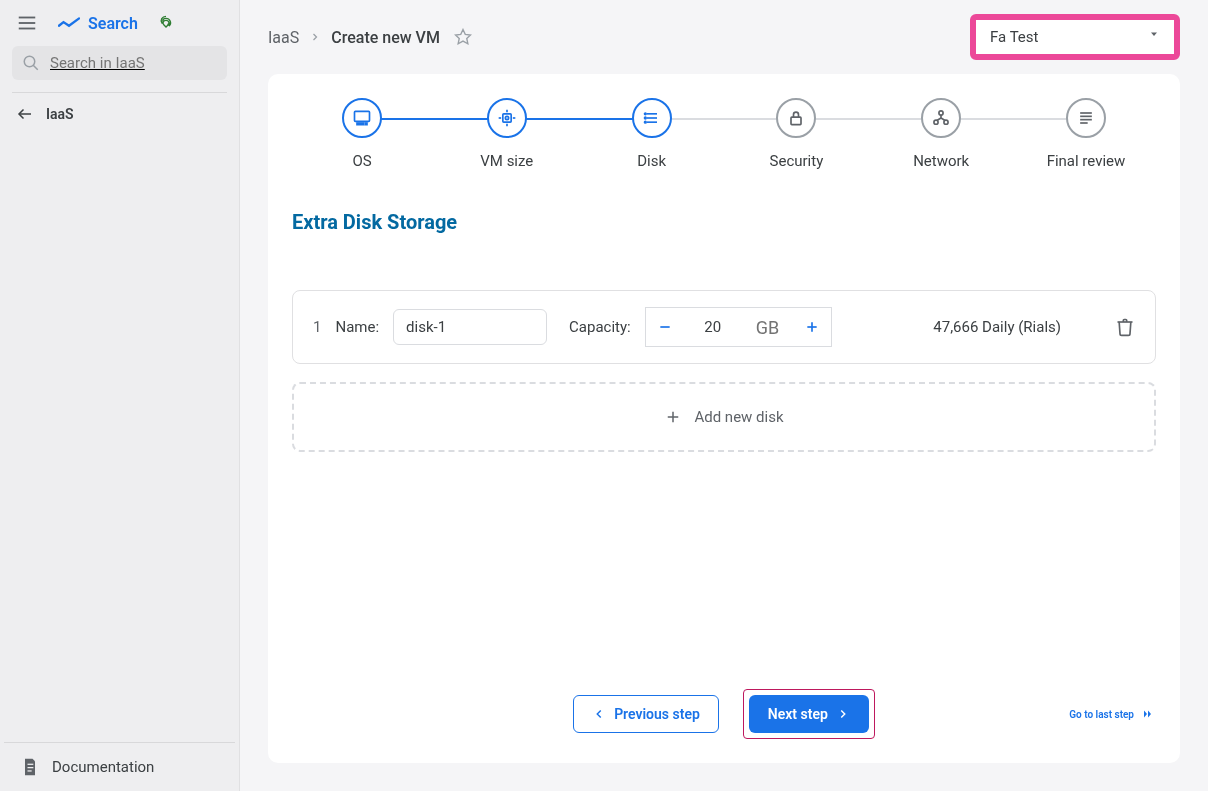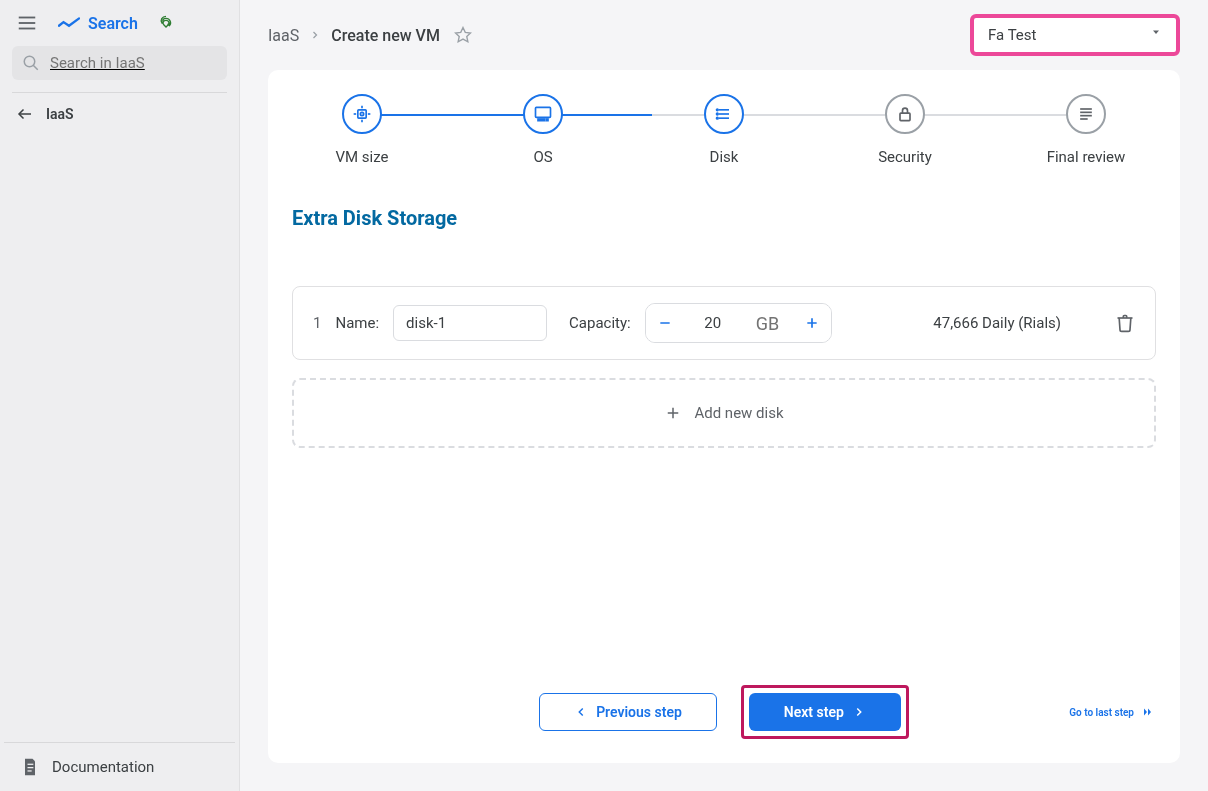--- a/index.html
+++ b/index.html
@@ -16,47 +16,47 @@
 .sb-divider { height: 1px; background: #d8d8da; margin: 0 12px; }
 .nav-item { display: flex; align-items: center; padding: 12px 16px; gap: 12px; color: #3c4043; font-weight: 600; font-size: 14px; cursor: pointer; }
 .sb-spacer { flex: 1; }
 .doc-item { display: flex; align-items: center; padding: 14px 16px; gap: 12px; color: #3c4043; font-size: 15px; cursor: pointer; border-top: 1px solid #d8d8da; margin: 0 4px; }
 .main { flex: 1; display: flex; flex-direction: column; }
 .topbar { display: flex; align-items: center; justify-content: space-between; padding: 14px 28px; }
 .breadcrumb { display: flex; align-items: center; gap: 10px; color: #5f6368; font-size: 16px; }
 .bc-current { color: #3c4043; font-weight: 500; }
 .bc-sep { color: #9aa0a6; }
 .star-icon { color: #9aa0a6; margin-left: 4px; cursor: pointer; }
-.workspace-select { border: 4px solid #ec4899; border-radius: 6px; padding: 8px 14px; min-width: 210px; display: flex; align-items: flex-start; justify-content: space-between; background: #fff; cursor: pointer; font-size: 15px; color: #3c4043; }
+.workspace-select { border: 6px solid #ec4899; border-radius: 6px; padding: 8px 14px; min-width: 210px; display: flex; align-items: flex-start; justify-content: space-between; background: #fff; cursor: pointer; font-size: 15px; color: #3c4043; }
 .content { margin: 0 28px 28px; background: #fff; border-radius: 10px; flex: 1; display: flex; flex-direction: column; padding: 24px; position: relative; }
 .stepper { display: flex; justify-content: space-between; align-items: flex-start; max-width: 880px; margin: 0 auto; width: 100%; padding: 0 20px; position: relative; }
 .step { display: flex; flex-direction: column; align-items: center; gap: 14px; width: 100px; position: relative; z-index: 2; }
 .step-circle { width: 40px; height: 40px; border: 2px solid #9aa0a6; border-radius: 50%; display: flex; align-items: center; justify-content: center; background: #fff; color: #5f6368; }
 .step.done .step-circle, .step.active .step-circle { border-color: #1a73e8; color: #1a73e8; }
 .step-label { font-size: 15px; color: #3c4043; }
 .step-line { position: absolute; top: 20px; height: 2px; background: #dadce0; left: 70px; right: 70px; z-index: 1; }
 .step-line.seg1 { background: linear-gradient(to right, #1a73e8 0%, #1a73e8 40%, #dadce0 40%, #dadce0 100%); }
 .heading { text-align: left; font-size: 20px; font-weight: 700; color: #0369a1; margin-top: 40px; }
 .subheading { text-align: center; color: #5f6368; font-size: 15px; margin-top: 12px; line-height: 1.5; }
 .disk-row { margin-top: 56px; border: 1px solid #e0e0e2; border-radius: 8px; padding: 16px 20px; display: flex; align-items: center; gap: 14px; }
 .disk-idx { color: #5f6368; font-size: 15px; }
 .disk-label { color: #3c4043; font-size: 15px; }
 .name-input { border: 1px solid #dadce0; border-radius: 6px; padding: 8px 12px; font-size: 15px; width: 154px; color: #3c4043; }
-.cap-group { display: flex; align-items: center; border: 1px solid #dadce0; border-radius: 10px; overflow: hidden; }
+.cap-group { display: flex; align-items: center; border: 1px solid #dadce0; border-radius: 0; overflow: hidden; }
 .cap-btn { width: 38px; height: 38px; display: flex; align-items: center; justify-content: center; color: #1a73e8; font-size: 24px; background: #fff; border: none; cursor: pointer; }
 .cap-val { width: 58px; text-align: center; font-size: 15px; color: #3c4043; }
 .cap-unit { padding: 0 14px; color: #737373; font-size: 18px; }
 .price { margin-left: auto; margin-right: 40px; color: #3c4043; font-size: 15px; }
 .delete-btn { color: #5f6368; cursor: pointer; }
 .add-row { margin-top: 18px; border: 2px dashed #dadce0; border-radius: 8px; height: 70px; display: flex; align-items: center; justify-content: center; gap: 12px; color: #5f6368; font-size: 15px; cursor: pointer; }
 .footer { margin-top: auto; display: flex; align-items: center; justify-content: center; gap: 24px; position: relative; }
-.btn { display: inline-flex; align-items: center; gap: 8px; padding: 10px 34px; border-radius: 6px; font-size: 14px; font-weight: 600; cursor: pointer; border: 1px solid transparent; }
+.btn { display: inline-flex; align-items: center; gap: 8px; padding: 10px 18px; border-radius: 6px; font-size: 14px; font-weight: 600; cursor: pointer; border: 1px solid transparent; }
 .btn-outline { border-color: #1a73e8; color: #1a73e8; background: #fff; }
 .btn-primary { background: #1a73e8; color: #fff; }
-.btn-primary-wrap { padding: 5px; border: 3px solid #be185d; border-radius: 4px; }
+.btn-primary-wrap { padding: 5px; border: 1px solid #be185d; border-radius: 4px; }
 .btn-link { color: #1a73e8; background: none; border: none; font-weight: 600; position: absolute; right: 0; font-size: 10px; display: flex; align-items: center; gap: 6px; cursor: pointer; }
 svg { display: block; }
 </style>
 </head>
 <body>
 
 <div class="sidebar">
   <div class="sb-top">
     <span class="hamburger">
       <svg width="22" height="22" viewBox="0 0 24 24" fill="none" stroke="currentColor" stroke-width="2">
@@ -139,43 +139,43 @@
   </div>
 
   <div class="content">
 
     <div class="stepper">
       <div class="step-line seg1"></div>
       <div class="step done">
         <div class="step-circle">
             <span>
               <svg width="20" height="20" viewBox="0 0 24 24" fill="none" stroke="currentColor" stroke-width="2">
+                <rect x="3" y="4" width="18" height="12" rx="1"></rect>
+                <rect x="6" y="18" width="8" height="2"></rect>
+                <rect x="16" y="18" width="2" height="2"></rect>
+              </svg>
+            </span>
+          </div>
+        <span class="step-label">OS</span>
+      </div>
+      <div class="step done">
+        <div class="step-circle">
+            <span>
+              <svg width="20" height="20" viewBox="0 0 24 24" fill="none" stroke="currentColor" stroke-width="2">
                 <rect x="7" y="7" width="10" height="10" rx="1"></rect>
                 <circle cx="12" cy="12" r="2"></circle>
                 <line x1="12" y1="2" x2="12" y2="5"></line>
                 <line x1="12" y1="19" x2="12" y2="22"></line>
                 <line x1="2" y1="12" x2="5" y2="12"></line>
                 <line x1="19" y1="12" x2="22" y2="12"></line>
               </svg>
             </span>
           </div>
         <span class="step-label">VM size</span>
       </div>
-      <div class="step done">
-        <div class="step-circle">
-            <span>
-              <svg width="20" height="20" viewBox="0 0 24 24" fill="none" stroke="currentColor" stroke-width="2">
-                <rect x="3" y="4" width="18" height="12" rx="1"></rect>
-                <rect x="6" y="18" width="8" height="2"></rect>
-                <rect x="16" y="18" width="2" height="2"></rect>
-              </svg>
-            </span>
-          </div>
-        <span class="step-label">OS</span>
-      </div>
       <div class="step active">
         <div class="step-circle">
             <span>
               <svg width="20" height="20" viewBox="0 0 24 24" fill="none" stroke="currentColor" stroke-width="2">
                 <line x1="6" y1="7" x2="18" y2="7"></line>
                 <line x1="6" y1="12" x2="18" y2="12"></line>
                 <line x1="6" y1="17" x2="18" y2="17"></line>
                 <circle cx="4" cy="7" r="1" fill="currentColor"></circle>
                 <circle cx="4" cy="12" r="1" fill="currentColor"></circle>
                 <circle cx="4" cy="17" r="1" fill="currentColor"></circle>
@@ -187,20 +187,35 @@
       <div class="step">
         <div class="step-circle">
             <span>
               <svg width="20" height="20" viewBox="0 0 24 24" fill="none" stroke="currentColor" stroke-width="2">
                 <rect x="6" y="11" width="12" height="9" rx="1"></rect>
                 <path d="M9 11 V8 a3 3 0 0 1 6 0 v3"></path>
               </svg>
             </span>
           </div>
         <span class="step-label">Security</span>
+      </div>
+      <div class="step">
+        <div class="step-circle">
+            <span>
+              <svg width="20" height="20" viewBox="0 0 24 24" fill="none" stroke="currentColor" stroke-width="2">
+                <circle cx="12" cy="6" r="2.5"></circle>
+                <circle cx="6" cy="17" r="2.5"></circle>
+                <circle cx="18" cy="17" r="2.5"></circle>
+                <line x1="12" y1="8.5" x2="12" y2="12"></line>
+                <line x1="12" y1="12" x2="7" y2="15"></line>
+                <line x1="12" y1="12" x2="17" y2="15"></line>
+              </svg>
+            </span>
+          </div>
+        <span class="step-label">Network</span>
       </div>
       <div class="step">
         <div class="step-circle">
             <span>
               <svg width="20" height="20" viewBox="0 0 24 24" fill="none" stroke="currentColor" stroke-width="2">
                 <line x1="5" y1="6" x2="19" y2="6"></line>
                 <line x1="5" y1="10" x2="19" y2="10"></line>
                 <line x1="5" y1="14" x2="19" y2="14"></line>
                 <line x1="5" y1="18" x2="14" y2="18"></line>
               </svg>

